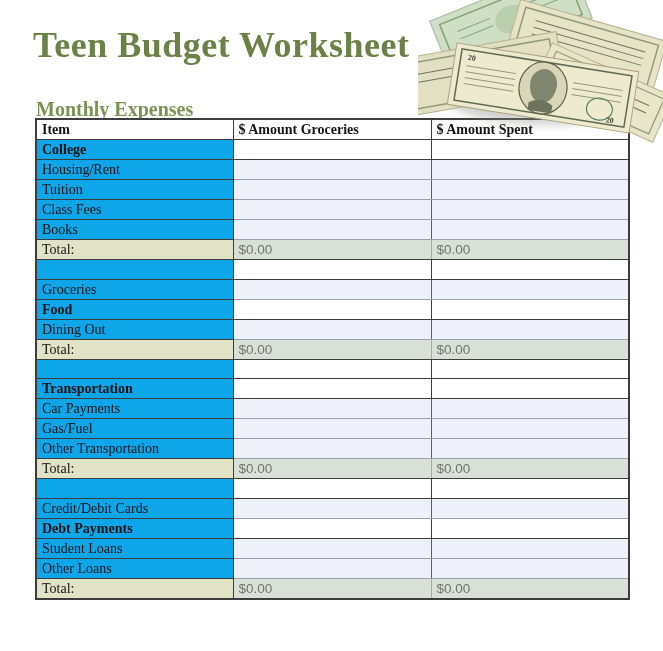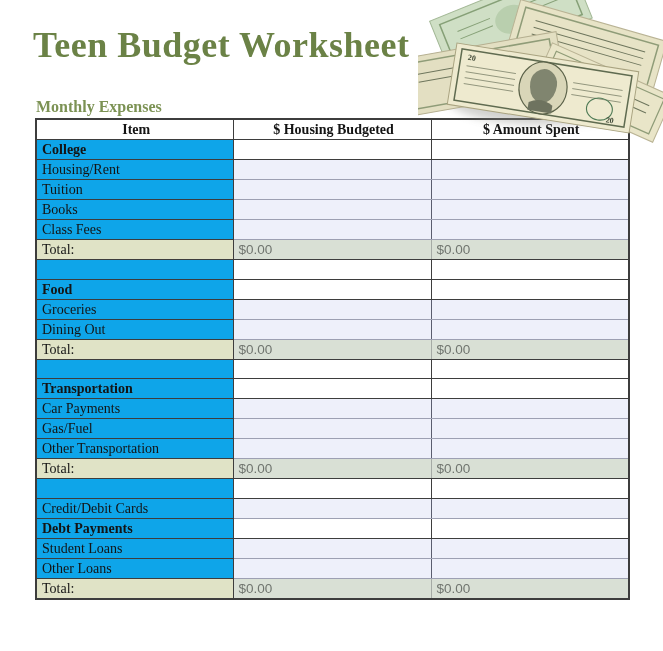--- a/index.html
+++ b/index.html
@@ -22,38 +22,38 @@
     color:var(--text-dark);
   }
   .page-title{
     position:absolute;left:33px;top:24px;margin:0;
     font-size:36px;font-weight:bold;letter-spacing:.5px;
     color:var(--title-green);
     white-space:nowrap;
   }
   .section-heading{
     position:absolute;left:36px;top:98px;margin:0;
-    font-size:16px;font-weight:bold;
+    font-size:20px;font-weight:bold;
     color:var(--heading-green);
     white-space:nowrap;
   }
   .tablewrap{position:absolute;left:35px;top:118px;}
   table{
     border-collapse:collapse;table-layout:fixed;width:593px;
     border:2px solid var(--border-dark);
   }
   col.w1{width:197px;} col.w2{width:198px;} col.w3{width:198px;}
   th,td{
     height:19.6px;box-sizing:border-box;
     padding:0 2px 0 5px;
     font-size:14px;line-height:19px;
     vertical-align:middle;white-space:nowrap;overflow:hidden;
     border:1px solid var(--border-dark);
   }
-  th{text-align:center;font-weight:bold;background:#ffffff;}
+  th{text-align:left;font-weight:bold;background:#ffffff;}
   td.c1{background:#0ea5e9;}
   td.bold{font-weight:bold;}
   td.amt{background:#ffffff;}
   td.lav{
     background:var(--lav);
     border-top-color:var(--border-light);
     border-bottom-color:var(--border-light);
     border-right-color:var(--border-mid);
   }
   td.tlabel{
@@ -85,69 +85,69 @@
   <div class="tablewrap">
     <table>
       <colgroup>
           <col class="w1">
           <col class="w2">
           <col class="w3">
         </colgroup>
       <thead>
         <tr>
           <th>Item</th>
-          <th>$ Housing Budgeted</th>
+          <th>$ Amount Groceries</th>
           <th>$ Amount Spent</th>
         </tr>
       </thead>
       <tbody>
           <tr>
             <td class="c1 bold">College</td>
             <td class="amt"></td>
             <td class="amt"></td>
           </tr>
           <tr>
             <td class="c1">Housing/Rent</td>
             <td class="amt lav"></td>
             <td class="amt lav"></td>
           </tr>
           <tr>
             <td class="c1">Tuition</td>
             <td class="amt lav"></td>
             <td class="amt lav"></td>
           </tr>
           <tr>
+            <td class="c1">Class Fees</td>
+            <td class="amt lav"></td>
+            <td class="amt lav"></td>
+          </tr>
+          <tr>
             <td class="c1">Books</td>
             <td class="amt lav"></td>
             <td class="amt lav"></td>
           </tr>
           <tr>
-            <td class="c1">Class Fees</td>
-            <td class="amt lav"></td>
-            <td class="amt lav"></td>
-          </tr>
-          <tr>
             <td class="c1 tlabel">Total:</td>
             <td class="amt tval">$0.00</td>
             <td class="amt tval">$0.00</td>
           </tr>
           <tr>
             <td class="c1"></td>
             <td class="amt"></td>
             <td class="amt"></td>
           </tr>
           <tr>
+            <td class="c1">Groceries</td>
+            <td class="amt lav"></td>
+            <td class="amt lav"></td>
+          </tr>
+          <tr>
             <td class="c1 bold">Food</td>
             <td class="amt"></td>
             <td class="amt"></td>
-          </tr>
-          <tr>
-            <td class="c1">Groceries</td>
-            <td class="amt lav"></td>
-            <td class="amt lav"></td>
           </tr>
           <tr>
             <td class="c1">Dining Out</td>
             <td class="amt lav"></td>
             <td class="amt lav"></td>
           </tr>
           <tr>
             <td class="c1 tlabel">Total:</td>
             <td class="amt tval">$0.00</td>
             <td class="amt tval">$0.00</td>

